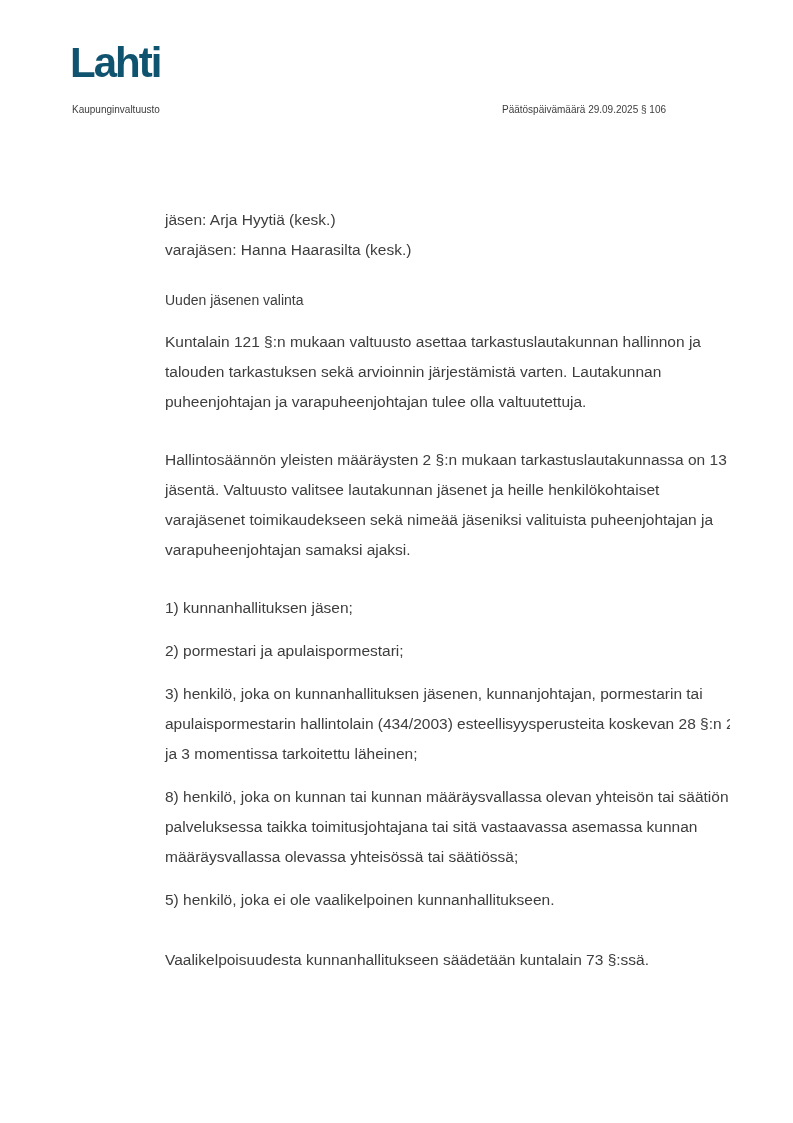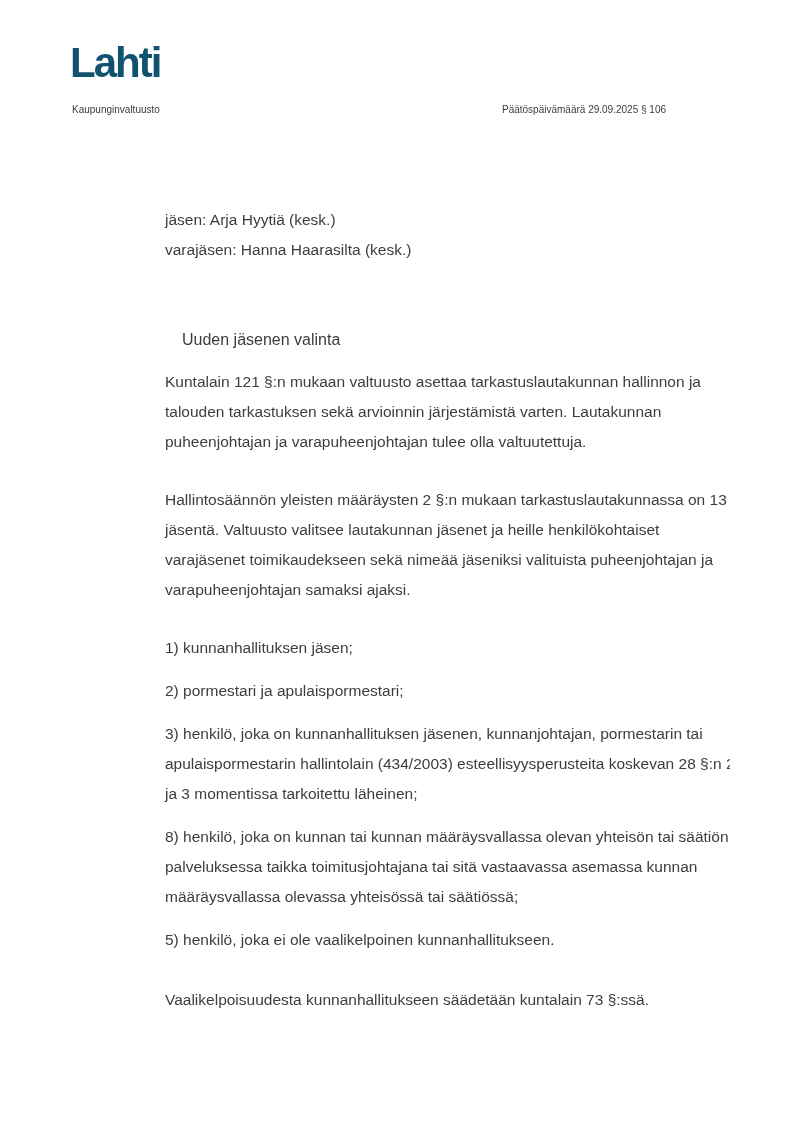--- a/index.html
+++ b/index.html
@@ -39,23 +39,23 @@
   .content {
     position: absolute;
     left: 165px;
     top: 205px;
     width: 578px;
     font-size: 15.5px;
     line-height: 30px;
     color: #3d3d3d;
     text-align: left;
   }
-  .member-block { margin-bottom: 60px; }
+  .member-block { margin-bottom: 20px; }
   .member-line { display: block; }
-  .section-title { margin-bottom: 12px; font-weight: normal; font-size: 16px; margin-left: 17px; }
+  .section-title { margin-bottom: 12px; font-weight: normal; font-size: 14px; }
   .para { margin-bottom: 28px; }
   .para-tight { margin-bottom: 14px; }
   .list-item { margin-bottom: 13px; }
   .final-para { margin-top: 30px; }
 </style>
 </head>
 <body>
 
 <div class="page" style="--brand-color: #0f536f; --text-color: #3d3d3d;">
 

